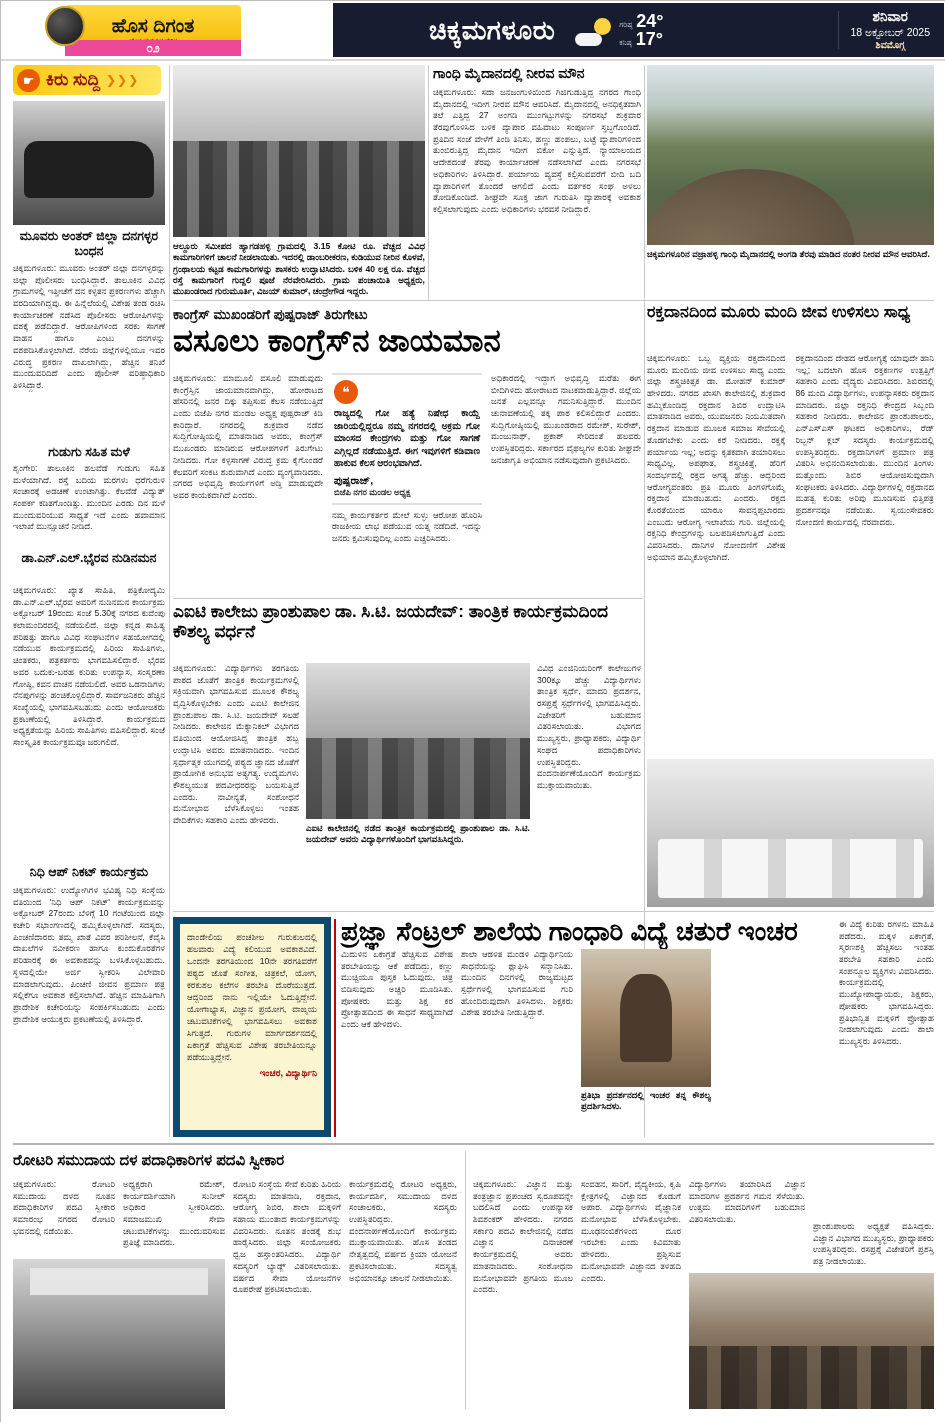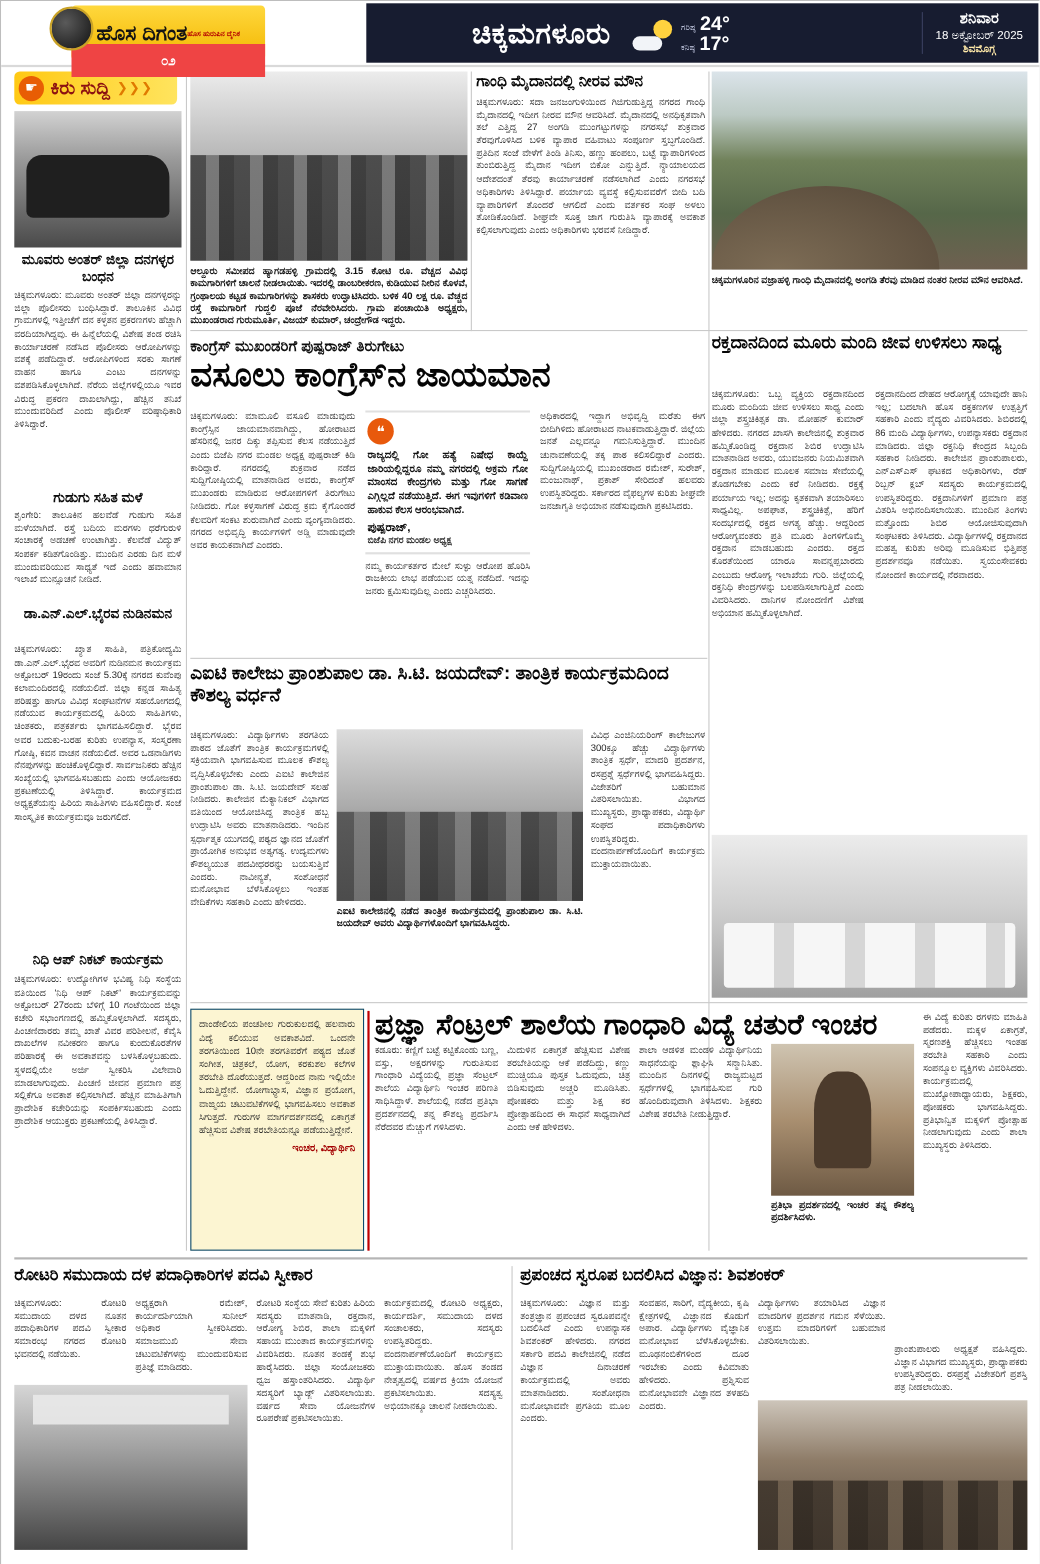--- a/index.html
+++ b/index.html
@@ -31,24 +31,24 @@
   .photo-rotary::after{content:"";position:absolute;top:6%;left:8%;right:8%;height:18%;background:#e9e9e9;opacity:.9;}
   .photo-science{background:linear-gradient(180deg,#cdc5ba,#8e7c68 40%,#4d4136);}
   .photo-science::after{content:"";position:absolute;bottom:0;left:0;right:0;height:46%;
     background:repeating-linear-gradient(90deg,#3c332a 0 18px,#6a5b4a 18px 32px,#2e2720 32px 50px);opacity:.85;}
 
   
   #masthead{position:absolute;left:0;top:0;width:945px;height:58px;background:#fff;border-bottom:2px solid #d9d9d9;}
   .emblem{position:absolute;left:44px;top:5px;width:36px;height:36px;border-radius:50%;
     background:radial-gradient(circle at 35% 35%,#5a5a5a,#111);border:2px solid #c9a227;z-index:3;}
   .logo-box{position:absolute;left:64px;top:4px;width:176px;height:50px;border-radius:4px;
-    background:linear-gradient(180deg,#ffd83d,#f2b600);display:flex;align-items:center;justify-content:center;z-index:2;}
+    background:linear-gradient(180deg,#ffd83d,#f2b600);display:flex;flex-direction:column;align-items:center;justify-content:center;z-index:2;}
   .logo-title{font-size:19px;font-weight:bold;color:#141414;line-height:1;}
   .logo-tagline{font-size:6.5px;color:#b30000;font-weight:bold;margin-top:2px;}
-  .pagenum{position:absolute;left:64px;top:39px;width:176px;height:30px;background:#ef4444;color:#fff;
+  .pagenum{position:absolute;left:64px;top:39px;width:176px;height:16px;background:#ec4899;color:#fff;
     display:flex;align-items:center;justify-content:center;font-size:12px;font-weight:bold;z-index:2;}
   .darkbar{position:absolute;left:332px;top:2px;width:611px;height:54px;background:#171c30;
     display:flex;align-items:center;color:#fff;}
   .city-title{font-size:26px;font-weight:bold;margin-left:96px;letter-spacing:.5px;white-space:nowrap;}
   .weather{display:flex;align-items:flex-end;margin-left:20px;gap:6px;}
   .wicon{position:relative;width:38px;height:30px;}
   .wsun{position:absolute;right:2px;top:0;width:17px;height:17px;border-radius:50%;background:#ffd23f;}
   .wcloud{position:absolute;left:0;bottom:2px;width:27px;height:13px;background:#f2f4f8;border-radius:8px;}
   .temps{display:flex;flex-direction:column;line-height:1;}
   .temprow{display:flex;align-items:baseline;gap:4px;}
@@ -77,21 +77,21 @@
   .col{font-size:8.6px;line-height:1.36;text-align:justify;color:#1d1d1d;overflow:hidden;}
 
   .quotebox{border-top:2px solid #e0e0e0;border-bottom:2px solid #e0e0e0;padding:5px 2px;margin-bottom:5px;}
   .qicon{width:24px;height:24px;border-radius:50%;background:#e8590c;color:#fff;display:flex;align-items:center;
     justify-content:center;font-size:14px;margin-bottom:3px;}
   .qtext{font-size:9.3px;font-weight:bold;line-height:1.35;text-align:justify;color:#111;}
   .qname{font-size:10.5px;font-weight:bold;color:#000;margin-top:4px;}
   .qrole{font-size:8.4px;font-weight:bold;color:#333;}
 
   .letterbox{position:absolute;left:172px;top:916px;width:158px;height:220px;background:#fcf5d2;
-    border:1px solid #0c4a6e;padding:7px;box-sizing:border-box;}
+    border:7px solid #0c4a6e;padding:7px;box-sizing:border-box;}
   .letter-text{font-size:8.6px;line-height:1.4;text-align:justify;color:#222;overflow:hidden;max-height:176px;}
   .letter-sig{font-size:9px;font-weight:bold;color:#a30000;margin-top:5px;text-align:right;}
 </style>
 </head>
 <body>
 
 <div id="page">
 
   <div id="masthead">
     <div class="emblem"></div>
@@ -199,37 +199,35 @@
     <div class="col" style="width:104px;height:243px;">ವಿವಿಧ ಎಂಜಿನಿಯರಿಂಗ್ ಕಾಲೇಜುಗಳ 300ಕ್ಕೂ ಹೆಚ್ಚು ವಿದ್ಯಾರ್ಥಿಗಳು ತಾಂತ್ರಿಕ ಸ್ಪರ್ಧೆ, ಮಾದರಿ ಪ್ರದರ್ಶನ, ರಸಪ್ರಶ್ನೆ ಸ್ಪರ್ಧೆಗಳಲ್ಲಿ ಭಾಗವಹಿಸಿದ್ದರು. ವಿಜೇತರಿಗೆ ಬಹುಮಾನ ವಿತರಿಸಲಾಯಿತು. ವಿಭಾಗದ ಮುಖ್ಯಸ್ಥರು, ಪ್ರಾಧ್ಯಾಪಕರು, ವಿದ್ಯಾರ್ಥಿ ಸಂಘದ ಪದಾಧಿಕಾರಿಗಳು ಉಪಸ್ಥಿತರಿದ್ದರು. ವಂದನಾರ್ಪಣೆಯೊಂದಿಗೆ ಕಾರ್ಯಕ್ರಮ ಮುಕ್ತಾಯವಾಯಿತು.</div>
   </div>
 
   <div class="letterbox">
     <div class="letter-text">ದಾಂಡೇಲಿಯ ಪಂಚಶೀಲ ಗುರುಕುಲದಲ್ಲಿ ಹಲವಾರು ವಿದ್ಯೆ ಕಲಿಯುವ ಅವಕಾಶವಿದೆ. ಒಂದನೇ ತರಗತಿಯಿಂದ 10ನೇ ತರಗತಿವರೆಗೆ ಪಠ್ಯದ ಜೊತೆ ಸಂಗೀತ, ಚಿತ್ರಕಲೆ, ಯೋಗ, ಕರಕುಶಲ ಕಲೆಗಳ ತರಬೇತಿ ದೊರೆಯುತ್ತದೆ. ಆದ್ದರಿಂದ ನಾನು ಇಲ್ಲಿಯೇ ಓದುತ್ತಿದ್ದೇನೆ. ಯೋಗಾಭ್ಯಾಸ, ವಿಜ್ಞಾನ ಪ್ರಯೋಗ, ವಾಙ್ಮಯ ಚಟುವಟಿಕೆಗಳಲ್ಲಿ ಭಾಗವಹಿಸಲು ಅವಕಾಶ ಸಿಗುತ್ತದೆ. ಗುರುಗಳ ಮಾರ್ಗದರ್ಶನದಲ್ಲಿ ಏಕಾಗ್ರತೆ ಹೆಚ್ಚಿಸುವ ವಿಶೇಷ ತರಬೇತಿಯನ್ನೂ ಪಡೆಯುತ್ತಿದ್ದೇನೆ.</div>
     <div class="letter-sig">ಇಂಚರ, ವಿದ್ಯಾರ್ಥಿನಿ</div>
   </div>
 
   <div class="abs mid-head" style="left:340px;top:916px;width:470px;font-size:26px;">ಪ್ರಜ್ಞಾ ಸೆಂಟ್ರಲ್ ಶಾಲೆಯ ಗಾಂಧಾರಿ ವಿದ್ಯೆ ಚತುರೆ ಇಂಚರ</div>
   <div class="colsrow" style="left:340px;top:948px;width:490px;height:188px;gap:8px;">
-    <div class="col" style="width:112px;height:188px;">ಕಡೂರು: ಕಣ್ಣಿಗೆ ಬಟ್ಟೆ ಕಟ್ಟಿಕೊಂಡು ಬಣ್ಣ, ವಸ್ತು, ಅಕ್ಷರಗಳನ್ನು ಗುರುತಿಸುವ ಗಾಂಧಾರಿ ವಿದ್ಯೆಯಲ್ಲಿ ಪ್ರಜ್ಞಾ ಸೆಂಟ್ರಲ್ ಶಾಲೆಯ ವಿದ್ಯಾರ್ಥಿನಿ ಇಂಚರ ಪರಿಣತಿ ಸಾಧಿಸಿದ್ದಾಳೆ. ಶಾಲೆಯಲ್ಲಿ ನಡೆದ ಪ್ರತಿಭಾ ಪ್ರದರ್ಶನದಲ್ಲಿ ತನ್ನ ಕೌಶಲ್ಯ ಪ್ರದರ್ಶಿಸಿ ನೆರೆದವರ ಮೆಚ್ಚುಗೆ ಗಳಿಸಿದಳು.</div>
     <div class="col" style="width:112px;height:188px;">ಮಿದುಳಿನ ಏಕಾಗ್ರತೆ ಹೆಚ್ಚಿಸುವ ವಿಶೇಷ ತರಬೇತಿಯನ್ನು ಆಕೆ ಪಡೆದಿದ್ದು, ಕಣ್ಣು ಮುಚ್ಚಿಯೂ ಪುಸ್ತಕ ಓದುವುದು, ಚಿತ್ರ ಬಿಡಿಸುವುದು ಅಚ್ಚರಿ ಮೂಡಿಸಿತು. ಪೋಷಕರು ಮತ್ತು ಶಿಕ್ಷ ಕರ ಪ್ರೋತ್ಸಾಹದಿಂದ ಈ ಸಾಧನೆ ಸಾಧ್ಯವಾಗಿದೆ ಎಂದು ಆಕೆ ಹೇಳಿದಳು.</div>
     <div class="col" style="width:112px;height:188px;">ಶಾಲಾ ಆಡಳಿತ ಮಂಡಳಿ ವಿದ್ಯಾರ್ಥಿನಿಯ ಸಾಧನೆಯನ್ನು ಶ್ಲಾಘಿಸಿ ಸನ್ಮಾನಿಸಿತು. ಮುಂದಿನ ದಿನಗಳಲ್ಲಿ ರಾಜ್ಯಮಟ್ಟದ ಸ್ಪರ್ಧೆಗಳಲ್ಲಿ ಭಾಗವಹಿಸುವ ಗುರಿ ಹೊಂದಿರುವುದಾಗಿ ತಿಳಿಸಿದಳು. ಶಿಕ್ಷಕರು ವಿಶೇಷ ತರಬೇತಿ ನೀಡುತ್ತಿದ್ದಾರೆ.</div>
     <div style="width:130px;">
       <div class="photo photo-kid" style="position:relative;width:130px;height:138px;"></div>
       <div class="caption" style="width:130px;height:44px;margin-top:3px;">ಪ್ರತಿಭಾ ಪ್ರದರ್ಶನದಲ್ಲಿ ಇಂಚರ ತನ್ನ ಕೌಶಲ್ಯ ಪ್ರದರ್ಶಿಸಿದಳು.</div>
     </div>
   </div>
   <div class="abs bodytxt" style="left:838px;top:918px;width:95px;height:218px;">ಈ ವಿದ್ಯೆ ಕುರಿತು ರಗಳನು ಮಾಹಿತಿ ಪಡೆದರು. ಮಕ್ಕಳ ಏಕಾಗ್ರತೆ, ಸ್ಮರಣಶಕ್ತಿ ಹೆಚ್ಚಿಸಲು ಇಂತಹ ತರಬೇತಿ ಸಹಕಾರಿ ಎಂದು ಸಂಪನ್ಮೂಲ ವ್ಯಕ್ತಿಗಳು ವಿವರಿಸಿದರು. ಕಾರ್ಯಕ್ರಮದಲ್ಲಿ ಮುಖ್ಯೋಪಾಧ್ಯಾಯರು, ಶಿಕ್ಷಕರು, ಪೋಷಕರು ಭಾಗವಹಿಸಿದ್ದರು. ಪ್ರತಿಭಾನ್ವಿತ ಮಕ್ಕಳಿಗೆ ಪ್ರೋತ್ಸಾಹ ನೀಡಲಾಗುವುದು ಎಂದು ಶಾಲಾ ಮುಖ್ಯಸ್ಥರು ತಿಳಿಸಿದರು.</div>
 
   <div class="abs mid-head" style="left:12px;top:1150px;width:448px;font-size:15px;">ರೋಟರಿ ಸಮುದಾಯ ದಳ ಪದಾಧಿಕಾರಿಗಳ ಪದವಿ ಸ್ವೀಕಾರ</div>
   <div class="abs bodytxt" style="left:12px;top:1178px;width:102px;height:76px;">ಚಿಕ್ಕಮಗಳೂರು: ರೋಟರಿ ಸಮುದಾಯ ದಳದ ನೂತನ ಪದಾಧಿಕಾರಿಗಳ ಪದವಿ ಸ್ವೀಕಾರ ಸಮಾರಂಭ ನಗರದ ರೋಟರಿ ಭವನದಲ್ಲಿ ನಡೆಯಿತು.</div>
   <div class="abs bodytxt" style="left:122px;top:1178px;width:102px;height:76px;">ಅಧ್ಯಕ್ಷರಾಗಿ ರಮೇಶ್, ಕಾರ್ಯದರ್ಶಿಯಾಗಿ ಸುನೀಲ್ ಅಧಿಕಾರ ಸ್ವೀಕರಿಸಿದರು. ಸಮಾಜಮುಖಿ ಸೇವಾ ಚಟುವಟಿಕೆಗಳನ್ನು ಮುಂದುವರಿಸುವ ಪ್ರತಿಜ್ಞೆ ಮಾಡಿದರು.</div>
   <div class="photo photo-rotary" style="left:12px;top:1258px;width:212px;height:150px;"></div>
   <div class="abs bodytxt" style="left:232px;top:1178px;width:108px;height:230px;">ರೋಟರಿ ಸಂಸ್ಥೆಯ ಸೇವೆ ಕುರಿತು ಹಿರಿಯ ಸದಸ್ಯರು ಮಾತನಾಡಿ, ರಕ್ತದಾನ, ಆರೋಗ್ಯ ಶಿಬಿರ, ಶಾಲಾ ಮಕ್ಕಳಿಗೆ ಸಹಾಯ ಮುಂತಾದ ಕಾರ್ಯಕ್ರಮಗಳನ್ನು ವಿವರಿಸಿದರು. ನೂತನ ತಂಡಕ್ಕೆ ಶುಭ ಹಾರೈಸಿದರು. ಜಿಲ್ಲಾ ಸಂಯೋಜಕರು ಧ್ವಜ ಹಸ್ತಾಂತರಿಸಿದರು. ವಿದ್ಯಾರ್ಥಿ ಸದಸ್ಯರಿಗೆ ಬ್ಯಾಡ್ಜ್ ವಿತರಿಸಲಾಯಿತು. ವರ್ಷದ ಸೇವಾ ಯೋಜನೆಗಳ ರೂಪರೇಷೆ ಪ್ರಕಟಿಸಲಾಯಿತು.</div>
   <div class="abs bodytxt" style="left:348px;top:1178px;width:108px;height:230px;">ಕಾರ್ಯಕ್ರಮದಲ್ಲಿ ರೋಟರಿ ಅಧ್ಯಕ್ಷರು, ಕಾರ್ಯದರ್ಶಿ, ಸಮುದಾಯ ದಳದ ಸಂಚಾಲಕರು, ಸದಸ್ಯರು ಉಪಸ್ಥಿತರಿದ್ದರು. ವಂದನಾರ್ಪಣೆಯೊಂದಿಗೆ ಕಾರ್ಯಕ್ರಮ ಮುಕ್ತಾಯವಾಯಿತು. ಹೊಸ ತಂಡದ ನೇತೃತ್ವದಲ್ಲಿ ವರ್ಷದ ಕ್ರಿಯಾ ಯೋಜನೆ ಪ್ರಕಟಿಸಲಾಯಿತು. ಸದಸ್ಯತ್ವ ಅಭಿಯಾನಕ್ಕೂ ಚಾಲನೆ ನೀಡಲಾಯಿತು.</div>
 
-  <div class="abs mid-head" style="left:472px;top:1150px;width:461px;font-size:15px;">ಪ್ರಪಂಚದ ಸ್ವರೂಪ ಬದಲಿಸಿದ ವಿಜ್ಞಾನ: ಶಿವಶಂಕರ್</div>
   <div class="abs bodytxt" style="left:472px;top:1178px;width:100px;height:230px;">ಚಿಕ್ಕಮಗಳೂರು: ವಿಜ್ಞಾನ ಮತ್ತು ತಂತ್ರಜ್ಞಾನ ಪ್ರಪಂಚದ ಸ್ವರೂಪವನ್ನೇ ಬದಲಿಸಿದೆ ಎಂದು ಉಪನ್ಯಾಸಕ ಶಿವಶಂಕರ್ ಹೇಳಿದರು. ನಗರದ ಸರ್ಕಾರಿ ಪದವಿ ಕಾಲೇಜಿನಲ್ಲಿ ನಡೆದ ವಿಜ್ಞಾನ ದಿನಾಚರಣೆ ಕಾರ್ಯಕ್ರಮದಲ್ಲಿ ಅವರು ಮಾತನಾಡಿದರು. ಸಂಶೋಧನಾ ಮನೋಭಾವವೇ ಪ್ರಗತಿಯ ಮೂಲ ಎಂದರು.</div>
   <div class="abs bodytxt" style="left:580px;top:1178px;width:100px;height:230px;">ಸಂವಹನ, ಸಾರಿಗೆ, ವೈದ್ಯಕೀಯ, ಕೃಷಿ ಕ್ಷೇತ್ರಗಳಲ್ಲಿ ವಿಜ್ಞಾನದ ಕೊಡುಗೆ ಅಪಾರ. ವಿದ್ಯಾರ್ಥಿಗಳು ವೈಜ್ಞಾನಿಕ ಮನೋಭಾವ ಬೆಳೆಸಿಕೊಳ್ಳಬೇಕು. ಮೂಢನಂಬಿಕೆಗಳಿಂದ ದೂರ ಇರಬೇಕು ಎಂದು ಕಿವಿಮಾತು ಹೇಳಿದರು. ಪ್ರಶ್ನಿಸುವ ಮನೋಭಾವವೇ ವಿಜ್ಞಾನದ ತಳಹದಿ ಎಂದರು.</div>
   <div class="abs bodytxt" style="left:688px;top:1178px;width:116px;height:86px;">ವಿದ್ಯಾರ್ಥಿಗಳು ತಯಾರಿಸಿದ ವಿಜ್ಞಾನ ಮಾದರಿಗಳ ಪ್ರದರ್ಶನ ಗಮನ ಸೆಳೆಯಿತು. ಉತ್ತಮ ಮಾದರಿಗಳಿಗೆ ಬಹುಮಾನ ವಿತರಿಸಲಾಯಿತು.</div>
   <div class="abs bodytxt" style="left:812px;top:1220px;width:121px;height:86px;">ಪ್ರಾಂಶುಪಾಲರು ಅಧ್ಯಕ್ಷತೆ ವಹಿಸಿದ್ದರು. ವಿಜ್ಞಾನ ವಿಭಾಗದ ಮುಖ್ಯಸ್ಥರು, ಪ್ರಾಧ್ಯಾಪಕರು ಉಪಸ್ಥಿತರಿದ್ದರು. ರಸಪ್ರಶ್ನೆ ವಿಜೇತರಿಗೆ ಪ್ರಶಸ್ತಿ ಪತ್ರ ನೀಡಲಾಯಿತು.</div>
   <div class="photo photo-science" style="left:688px;top:1272px;width:245px;height:136px;"></div>
 
 </div>
 
 </body></html>

